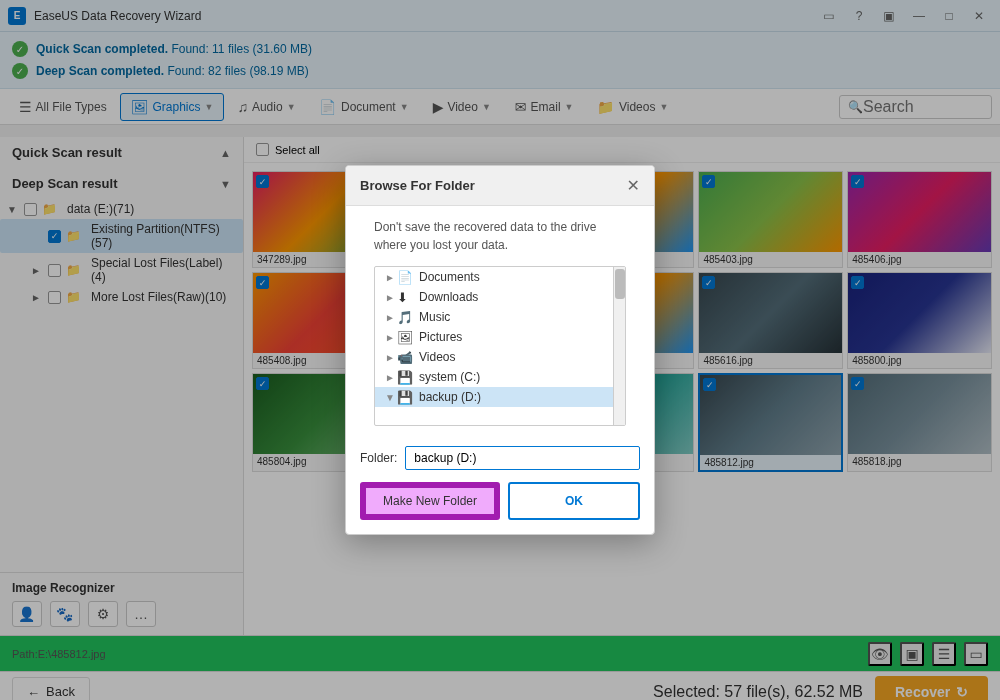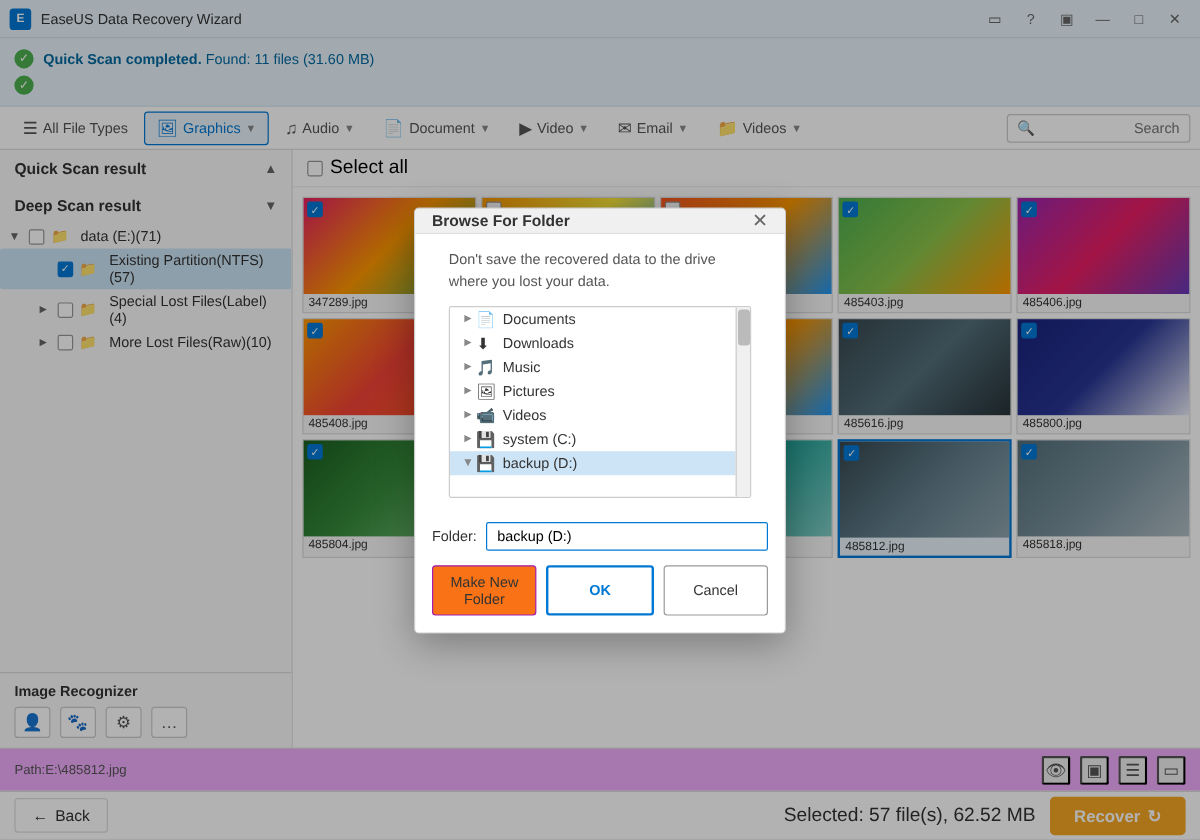--- a/index.html
+++ b/index.html
@@ -21,25 +21,25 @@
     .notif-text { color: #0369a1; }
     .notif-bold { font-weight: bold; }
 
     
     .filter-bar { background: white; border-bottom: 1px solid #ddd; padding: 0 8px; display: flex; align-items: center; height: 36px; gap: 2px; }
     .filter-tab { display: flex; align-items: center; gap: 4px; padding: 4px 10px; border-radius: 3px; cursor: pointer; font-size: 12px; color: #555; border: 1px solid transparent; height: 28px; }
     .filter-tab.active { border: 1px solid #0078d4; color: #0078d4; background: #e8f4fb; }
     .filter-tab .icon { font-size: 14px; }
     .filter-tab .arrow { font-size: 9px; color: #888; }
     .filter-search { margin-left: auto; display: flex; align-items: center; border: 1px solid #ccc; border-radius: 3px; padding: 2px 8px; background: white; height: 24px; }
-    .filter-search input { border: none; outline: none; font-size: 12px; width: 120px; color: #333; text-align: right; }
+    .filter-search input { border: none; outline: none; font-size: 16px; width: 120px; color: #333; }
     .filter-search .search-icon { color: #888; font-size: 12px; }
 
     
-    .main-layout { display: flex; height: calc(700px - 32px - 58px - 36px - 40px - 36px); }
+    .main-layout { display: flex; height: calc(700px - 32px - 58px - 36px - 40px - 36px); margin-top: 12px; }
 
     
     .sidebar { width: 244px; background: #fafafa; border-right: 1px solid #ddd; overflow-y: auto; display: flex; flex-direction: column; }
     .sidebar-header { display: flex; justify-content: space-between; align-items: center; padding: 8px 12px; cursor: pointer; }
     .sidebar-header-text { font-size: 13px; font-weight: 600; color: #333; }
     .sidebar-toggle { color: #666; font-size: 11px; }
     .tree-item { display: flex; align-items: center; padding: 3px 8px; cursor: pointer; font-size: 12px; color: #333; border-radius: 2px; }
     .tree-item.selected { background: #cce4f6; }
     .tree-item .expander { width: 16px; text-align: center; font-size: 10px; color: #666; }
     .tree-item .item-icon { width: 18px; height: 14px; margin-right: 4px; display: flex; align-items: center; justify-content: center; font-size: 12px; }
@@ -48,21 +48,21 @@
     .cb { width: 13px; height: 13px; border: 1px solid #999; border-radius: 2px; background: white; display: flex; align-items: center; justify-content: center; flex-shrink: 0; }
     .cb.checked { background: #0078d4; border-color: #0078d4; }
     .cb.checked span { color: white; font-size: 9px; }
     .sidebar-bottom-title { font-size: 12px; font-weight: 600; color: #333; margin-bottom: 6px; }
     .sidebar-bottom-tools { display: flex; gap: 8px; align-items: center; }
     .tool-btn { width: 30px; height: 26px; border: 1px solid #ccc; background: white; border-radius: 3px; display: flex; align-items: center; justify-content: center; cursor: pointer; font-size: 14px; color: #555; }
 
     
     .content-area { flex: 1; background: white; overflow-y: auto; position: relative; }
     .content-header { padding: 6px 12px; display: flex; align-items: center; gap: 6px; border-bottom: 1px solid #eee; }
-    .select-all-cb { display: flex; align-items: center; gap: 6px; font-size: 16px; cursor: pointer; }
+    .select-all-cb { display: flex; align-items: center; gap: 6px; font-size: 11px; cursor: pointer; }
     .image-grid { display: grid; grid-template-columns: repeat(5, 1fr); gap: 4px; padding: 8px; }
     .image-item { border: 1px solid #ddd; background: #f8f8f8; position: relative; cursor: pointer; }
     .image-item.selected { border: 2px solid #0078d4; background: #e8f4fb; }
     .image-thumb { width: 100%; height: 80px; overflow: hidden; }
     .image-label { font-size: 10px; padding: 2px 4px; color: #333; display: flex; align-items: center; gap: 3px; white-space: nowrap; overflow: hidden; text-overflow: ellipsis; }
     .image-cb { position: absolute; top: 3px; left: 3px; }
     
     .img-flowers { background: linear-gradient(135deg, #e91e63 0%, #ff9800 50%, #4caf50 100%); }
     .img-field { background: linear-gradient(135deg, #ff9800 0%, #ffeb3b 50%, #2196f3 100%); }
     .img-beach { background: linear-gradient(135deg, #ff5722 0%, #ff9800 50%, #2196f3 100%); }
@@ -71,52 +71,52 @@
     .img-sunset { background: linear-gradient(135deg, #ff9800 0%, #f44336 50%, #ff5722 100%); }
     .img-dark { background: linear-gradient(135deg, #37474f 0%, #546e7a 50%, #263238 100%); }
     .img-space { background: linear-gradient(135deg, #1a237e 0%, #283593 50%, #e8eaf6 100%); }
     .img-forest { background: linear-gradient(135deg, #1b5e20 0%, #388e3c 50%, #81c784 100%); }
     .img-flowers2 { background: linear-gradient(135deg, #f06292 0%, #e91e63 50%, #ad1457 100%); }
     .img-tropic { background: linear-gradient(135deg, #00897b 0%, #26a69a 50%, #80cbc4 100%); }
     .img-text { background: linear-gradient(135deg, #37474f 0%, #607d8b 50%, #90a4ae 100%); }
     .img-city { background: linear-gradient(135deg, #546e7a 0%, #78909c 50%, #b0bec5 100%); }
 
     
-    .status-bar { height: 36px; background: #f0abfc; border-top: 1px solid #ddd; display: flex; align-items: center; padding: 0 12px; font-size: 11px; color: #555; }
+    .status-bar { height: 36px; background: #22c55e; border-top: 1px solid #ddd; display: flex; align-items: center; padding: 0 12px; font-size: 11px; color: #555; }
     .status-path { flex: 1; }
     .status-icons { display: flex; gap: 8px; margin-left: auto; }
     .status-icon-btn { width: 24px; height: 24px; display: flex; align-items: center; justify-content: center; cursor: pointer; color: #555; font-size: 14px; border-radius: 2px; }
 
     
     .bottom-bar { height: 40px; background: white; border-top: 1px solid #ddd; display: flex; align-items: center; padding: 0 12px; }
     .back-btn { display: flex; align-items: center; gap: 6px; border: 1px solid #ddd; padding: 6px 14px; border-radius: 3px; cursor: pointer; font-size: 13px; color: #333; background: white; }
     .selected-info { flex: 1; text-align: right; margin-right: 12px; font-size: 16px; color: #333; }
     .recover-btn { background: #f5a623; color: white; border: none; padding: 8px 20px; border-radius: 4px; cursor: pointer; font-size: 14px; font-weight: 600; display: flex; align-items: center; gap: 6px; }
 
     
     .dialog-overlay { position: absolute; top: 0; left: 0; right: 0; bottom: 0; background: rgba(0,0,0,0.3); z-index: 100; display: flex; align-items: center; justify-content: center; }
     .dialog { background: white; width: 310px; border-radius: 4px; box-shadow: 0 8px 32px rgba(0,0,0,0.3); border: 1px solid #ccc; }
-    .dialog-title-bar { background: #f0f0f0; padding: 0 14px; border-bottom: 1px solid #ddd; display: flex; align-items: center; justify-content: space-between; border-radius: 4px 4px 0 0; }
+    .dialog-title-bar { background: #f0f0f0; padding: 10px 14px; border-bottom: 1px solid #ddd; display: flex; align-items: center; justify-content: space-between; border-radius: 4px 4px 0 0; }
     .dialog-title { font-size: 13px; font-weight: 600; color: #333; }
     .dialog-close { cursor: pointer; color: #666; font-size: 16px; border: none; background: none; }
     .dialog-body { padding: 12px 28px; }
     .dialog-warning { font-size: 12px; color: #555; margin-bottom: 12px; line-height: 1.5; }
     .dialog-tree { border: 1px solid #ccc; border-radius: 2px; height: 160px; overflow-y: auto; background: white; position: relative; }
     .dialog-tree-scroll { position: absolute; right: 0; top: 0; bottom: 0; width: 12px; background: #f0f0f0; border-left: 1px solid #ccc; }
     .dialog-tree-scroll-thumb { width: 10px; height: 30px; background: #bbb; border-radius: 3px; margin: 2px auto; }
     .tree-folder { display: flex; align-items: center; padding: 3px 8px; cursor: pointer; font-size: 12px; color: #333; }
     .tree-folder.selected { background: #cce4f6; }
     .tree-folder .expander { width: 14px; text-align: center; font-size: 10px; color: #888; }
     .tree-folder .folder-icon { width: 18px; height: 14px; margin-right: 4px; font-size: 13px; }
     .dialog-folder-label { padding: 8px 14px 4px; display: flex; align-items: center; gap: 8px; font-size: 12px; }
     .dialog-folder-label label { color: #333; white-space: nowrap; }
     .dialog-folder-input { flex: 1; border: 1px solid #0078d4; padding: 4px 8px; font-size: 12px; border-radius: 2px; outline: none; }
     .dialog-buttons { display: flex; gap: 8px; padding: 8px 14px 14px; }
     .dialog-btn { flex: 1; padding: 6px; font-size: 12px; border-radius: 3px; cursor: pointer; text-align: center; }
-    .dialog-btn.new-folder { background: #f97316; border: 1px solid #a21caf; color: #333; }
+    .dialog-btn.new-folder { background: #f0abfc; border: 6px solid #a21caf; color: #333; }
     .dialog-btn.ok { background: white; border: 2px solid #0078d4; color: #0078d4; font-weight: 600; }
     .dialog-btn.cancel { background: white; border: 1px solid #999; color: #333; }
 
     
     ::-webkit-scrollbar { width: 8px; height: 8px; }
     ::-webkit-scrollbar-track { background: #f0f0f0; }
     ::-webkit-scrollbar-thumb { background: #bbb; border-radius: 4px; }
   </style>
 </head>
 <body>
@@ -143,20 +143,24 @@
       </div>
     <span class="notif-text">
       <span class="notif-bold">Quick Scan completed.</span>
       <span>Found: 11 files (31.60 MB)</span>
     </span>
   </div>
   <div class="notification-item">
     <div class="check-circle">
         <span>✓</span>
       </div>
+    <span class="notif-text">
+      <span class="notif-bold">Deep Scan completed.</span>
+      <span>Found: 82 files (98.19 MB)</span>
+    </span>
   </div>
 </div>
 
 <div class="filter-bar">
   <div class="filter-tab">
     <span class="icon">☰</span>
     <span>All File Types</span>
   </div>
   <div class="filter-tab active">
     <span class="icon">🖼</span>
@@ -504,16 +508,15 @@
     </div>
 
     <div class="dialog-folder-label">
       <label>Folder:</label>
       <input type="text" class="dialog-folder-input" value="backup (D:)" style="">
     </div>
 
     <div class="dialog-buttons">
       <button class="dialog-btn new-folder">Make New Folder</button>
       <button class="dialog-btn ok">OK</button>
-      <button class="dialog-btn cancel">Cancel</button>
     </div>
   </div>
 </div>
 
 </body></html>

